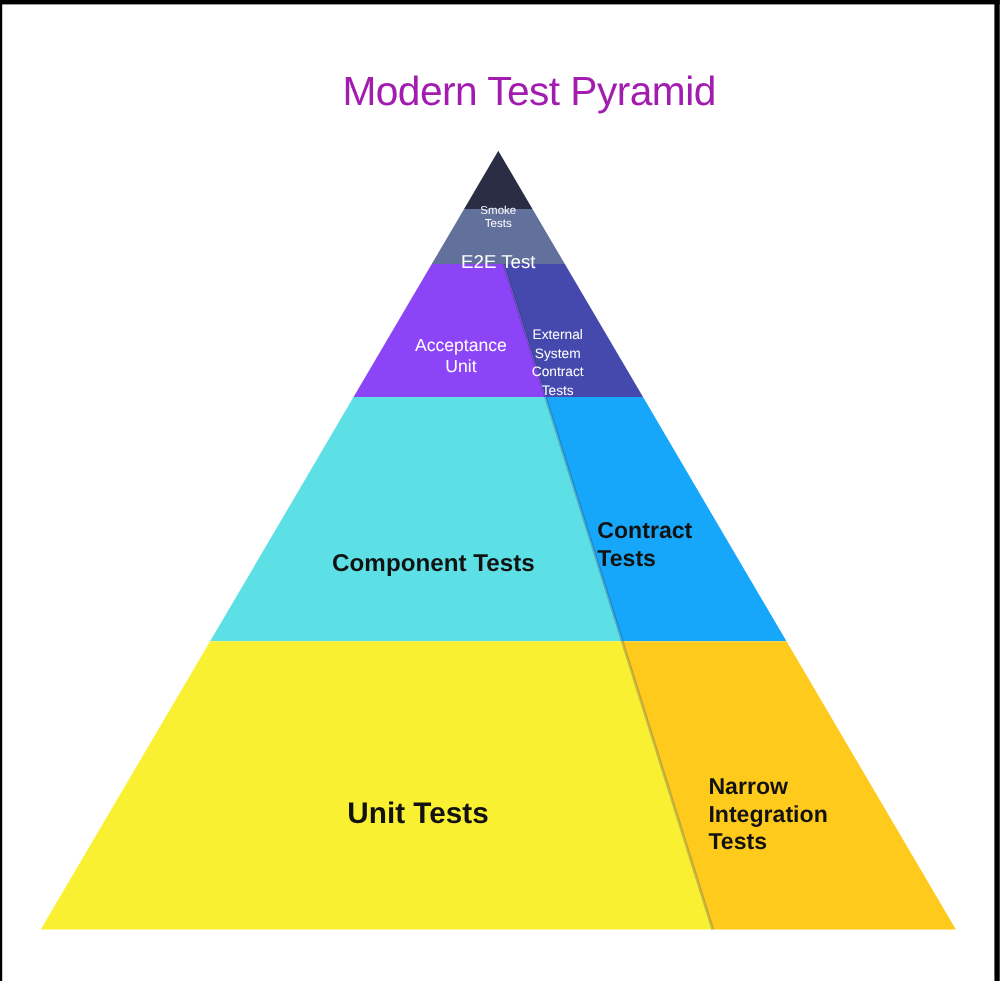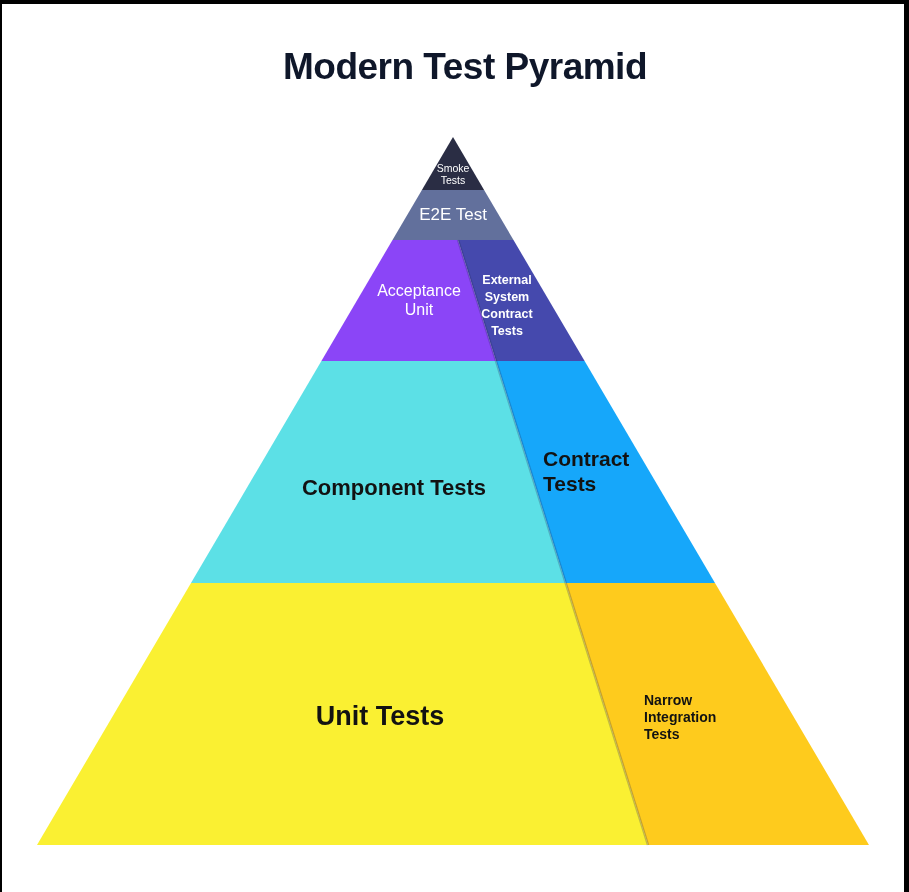--- a/index.html
+++ b/index.html
@@ -14,48 +14,49 @@
   .frame { position: absolute; background: #000000; }
   .frame-top    { left: 0; top: 0; width: 909px; height: 4px; }
   .frame-left   { left: 0; top: 0; width: 2px; height: 892px; }
   .frame-right  { left: 904px; top: 0; width: 5px; height: 892px; }
 
   .title {
     position: absolute;
     left: 465px; top: 67px;
     transform: translate(-50%, -50%);
     font-size: 37px;
-    font-weight: 700;
+    font-weight: 400;
     letter-spacing: -0.5px;
-    color: #0f172a;
+    color: #a21caf;
     white-space: nowrap;
-    margin: 0;
+    margin: 16px;
   }
 
   svg.pyramid { position: absolute; left: 0; top: 0; }
 
   .label {
     position: absolute;
     transform: translate(-50%, -50%);
     text-align: center;
     white-space: pre-line;
     pointer-events: none;
+    margin-top: 24px;
   }
   .label.light { color: #ffffff; }
   .label.dark  { color: #121212; }
 
   .label-smoke      { left: 453px; top: 174px; font-size: 10.5px; font-weight: 500; line-height: 1.18; }
   .label-e2e        { left: 453px; top: 215px; font-size: 17px;   font-weight: 400; }
   .label-acceptance { left: 419px; top: 301px; font-size: 16px;   font-weight: 400; line-height: 1.18; }
-  .label-external   { left: 507px; top: 306px; font-size: 12.5px; font-weight: 700; line-height: 1.36; }
+  .label-external   { left: 507px; top: 306px; font-size: 12.5px; font-weight: 400; line-height: 1.36; }
   .label-component  { left: 394px; top: 488px; font-size: 22px;   font-weight: 700; }
   .label-contract   { left: 543px; top: 472px; font-size: 21px;   font-weight: 700; line-height: 1.18;
                       transform: translate(0, -50%); text-align: left; }
   .label-unit       { left: 380px; top: 716px; font-size: 27px;   font-weight: 700; }
-  .label-narrow     { left: 644px; top: 717px; font-size: 14px;   font-weight: 700; line-height: 1.2;
+  .label-narrow     { left: 644px; top: 717px; font-size: 21px;   font-weight: 700; line-height: 1.2;
                       transform: translate(0, -50%); text-align: left; }
 </style>
 </head>
 <body>
 
 <div id="canvas">
 
   <div class="frame frame-top"></div>
   <div class="frame frame-left"></div>
   <div class="frame frame-right"></div>

